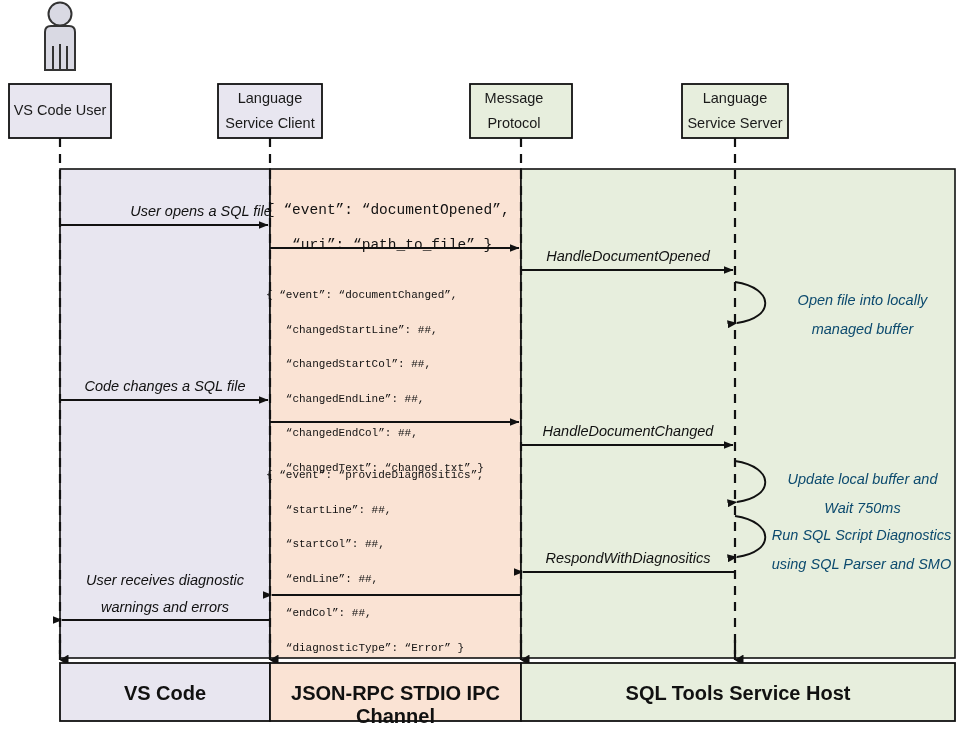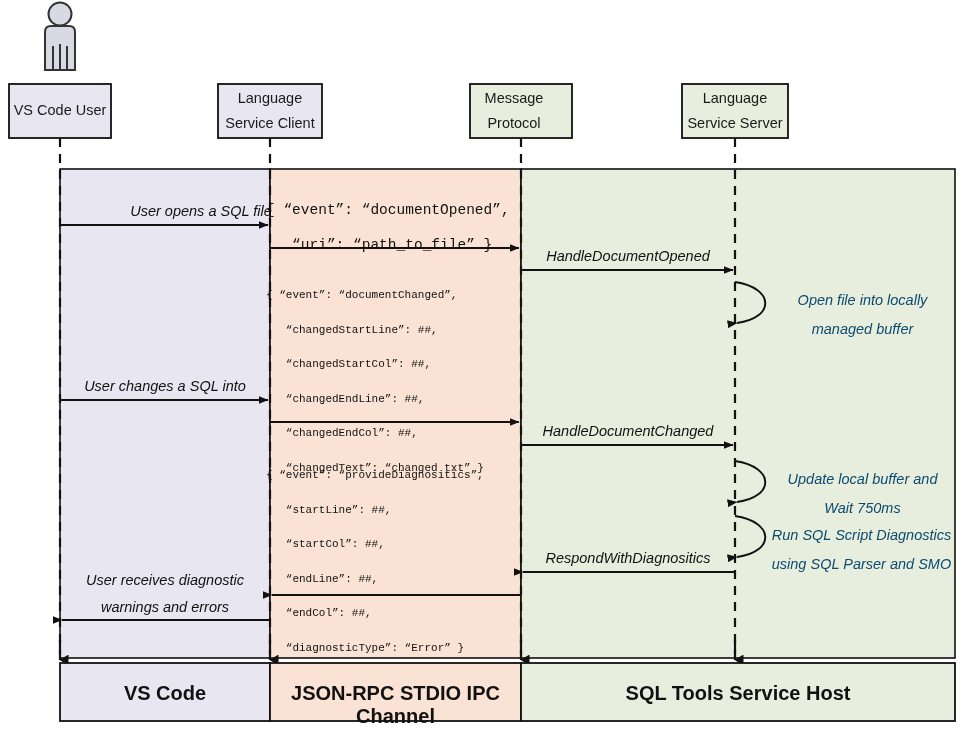--- a/index.html
+++ b/index.html
@@ -101,21 +101,21 @@
   <div class="lbl hdr" style="left:470px;top:86px;width:88px;">
     <div>Message</div>
     <div>Protocol</div>
   </div>
   <div class="lbl hdr" style="left:682px;top:86px;width:106px;">
     <div>Language</div>
     <div>Service Server</div>
   </div>
 
   <div class="lbl msg" style="left:60px;top:198px;width:210px;padding-left:36px;">User opens a SQL file</div>
-  <div class="lbl msg" style="left:60px;top:373px;width:210px;">User changes a SQL into</div>
+  <div class="lbl msg" style="left:60px;top:373px;width:210px;">Code changes a SQL file</div>
   <div class="lbl msg" style="left:60px;top:567px;width:210px;">
     <div>User receives diagnostic</div>
     <div>warnings and errors</div>
   </div>
 
   <div class="lbl msg" style="left:521px;top:418px;width:214px;">HandleDocumentChanged</div>
   <div class="lbl msg" style="left:521px;top:243px;width:214px;">HandleDocumentOpened</div>
   <div class="lbl msg" style="left:521px;top:545px;width:214px;">RespondWithDiagnositics</div>
 
   <div class="lbl json" style="left:266px;top:193px;">{ “event”: “documentOpened”,

